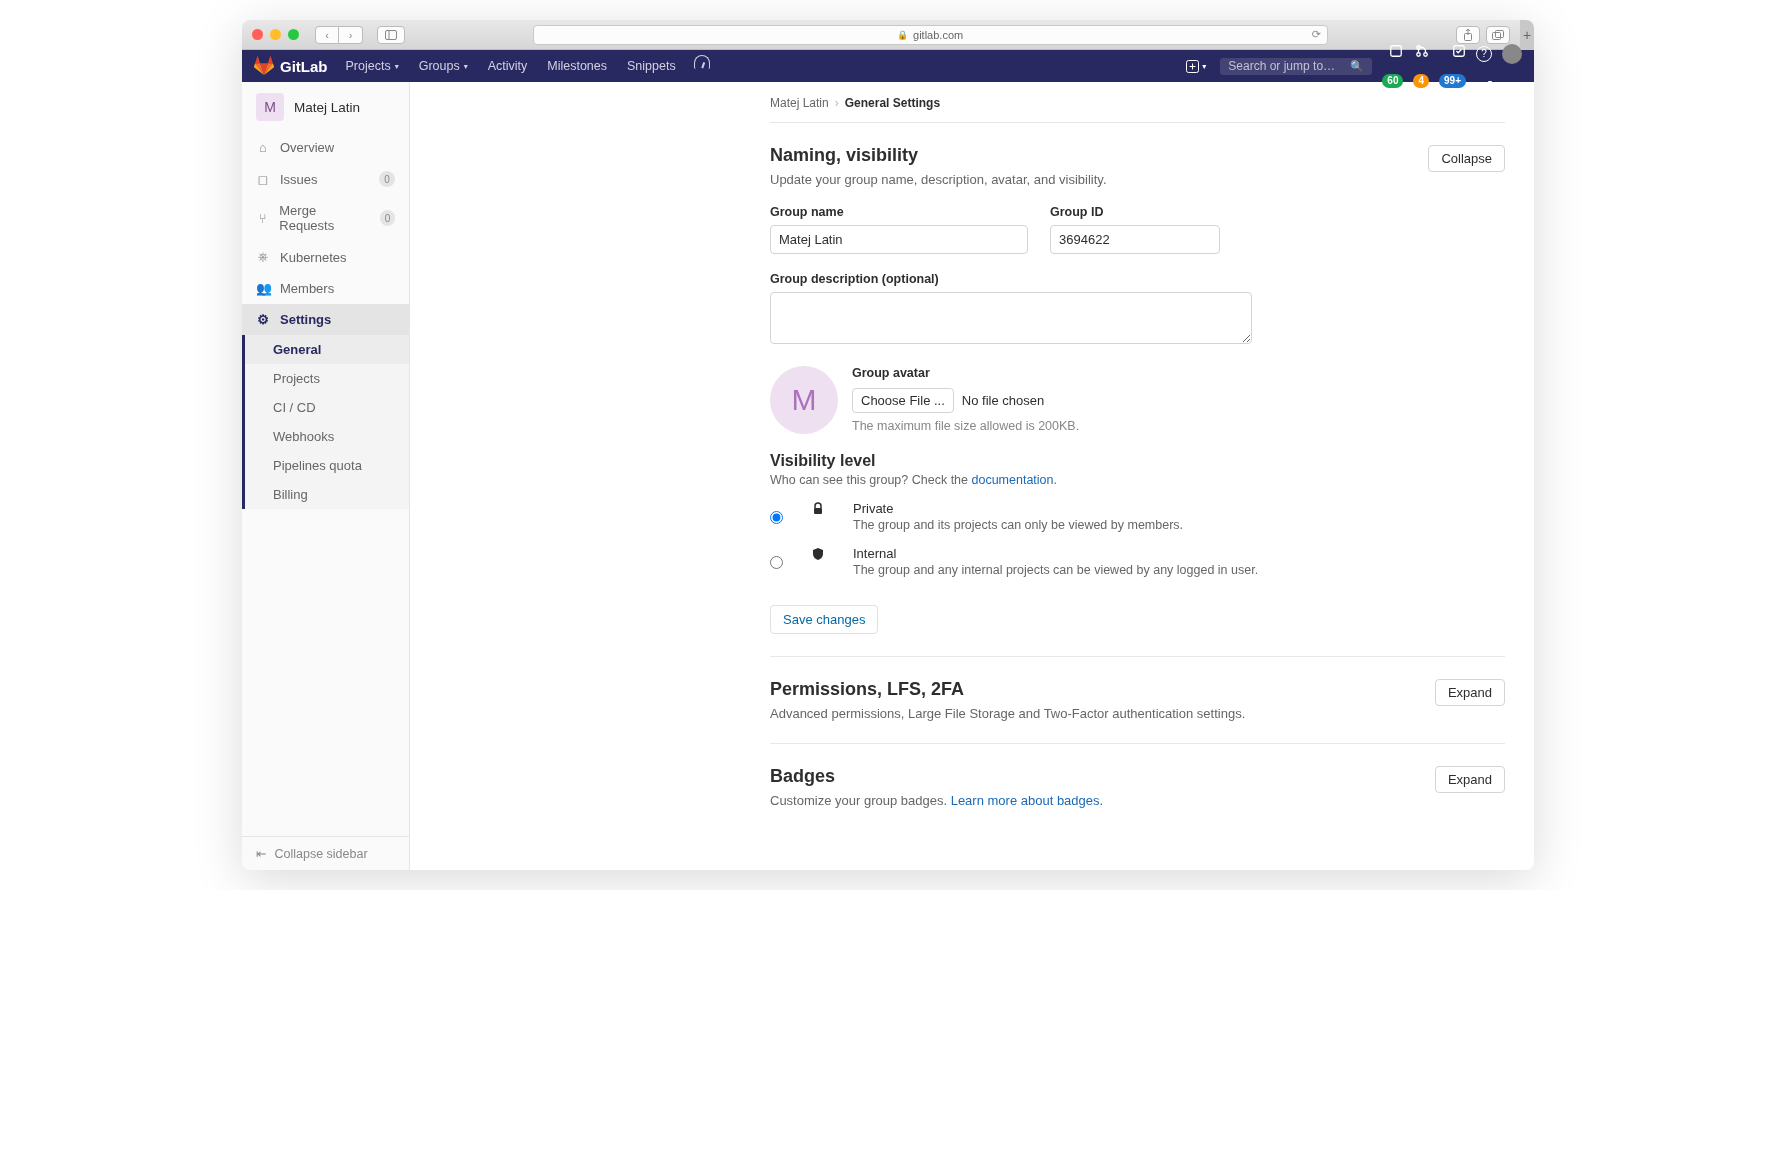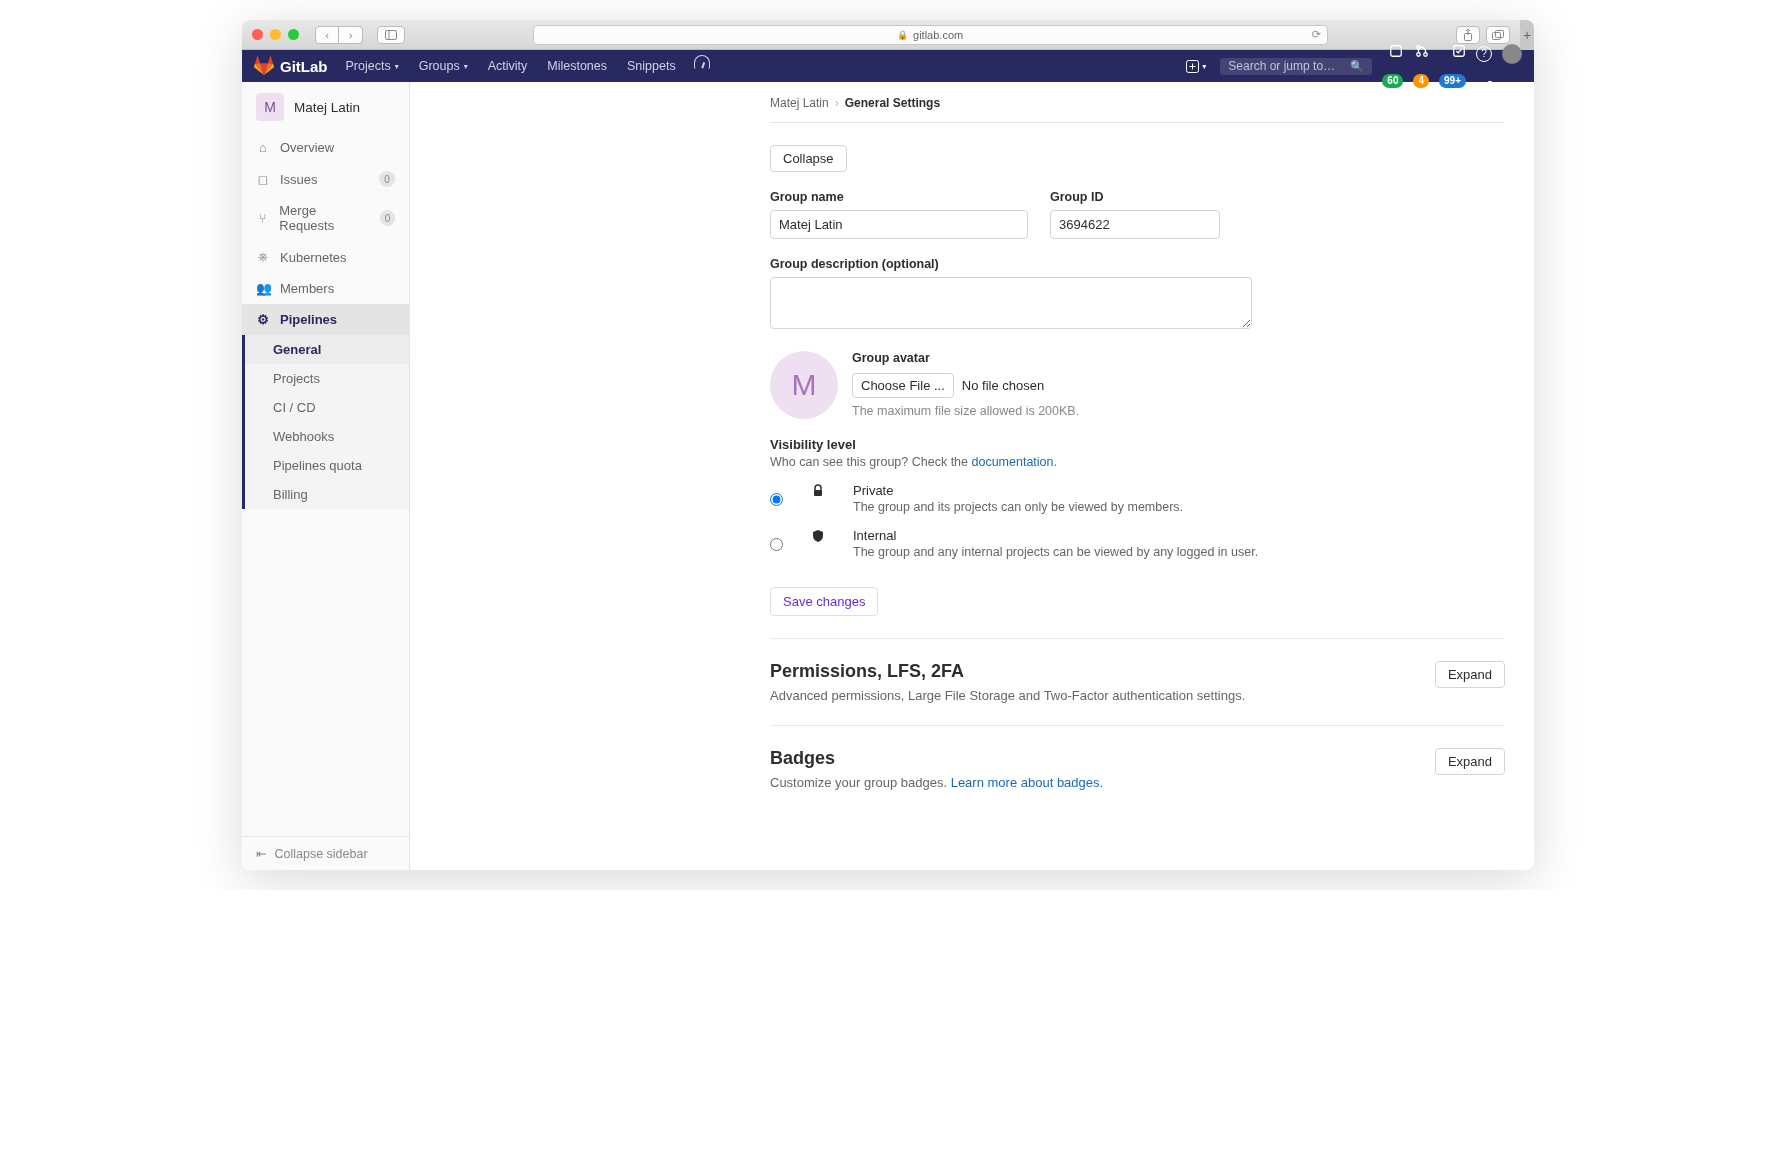--- a/index.html
+++ b/index.html
@@ -111,30 +111,30 @@
 .text-input.w1 { width:258px;}
 .text-input.w2 { width:170px;}
 .textarea { width:482px; min-height:52px; resize:both; border:1px solid #d4d4d4; border-radius:4px; padding:6px 8px; font-size:13px;}
 
 .avatar-row { display:flex; gap:14px; margin-top:22px;}
 .avatar-large { width:68px; height:68px; border-radius:50%; background:#eee0f0; color:#aa72bc; display:flex; align-items:center; justify-content:center; font-size:30px; font-weight:400;}
 .avatar-controls .form-label { margin-bottom:8px;}
 .file-row { display:flex; align-items:center; gap:8px;}
 .hint { font-size:12.5px; color:#888; margin-top:6px;}
 
-.vis-title { font-size:13px; font-weight:600; margin-top:18px;}
+.vis-title { font-size:16px; font-weight:600; margin-top:18px;}
 .vis-sub { font-size:12.5px; color:#666; margin-top:3px;}
 .vis-sub .link { color:#1b69b6; cursor:pointer;}
 .radio-group { margin-top:14px;}
 .radio-opt { display:flex; gap:28px; margin-bottom:14px;}
 .radio-opt input[type=radio]{ margin-top:2px;}
 .radio-opt .ric { margin-top:1px;}
 .radio-opt .rlabel { font-size:13px; color:#2e2e2e;}
 .radio-opt .rdesc { font-size:12.5px; color:#666; margin-top:2px;}
-.btn-disabled { background:#fff; border:1px solid #e0e0e0; color:#6d28d9; border-radius:4px; padding:6px 12px; font-size:13px; cursor:default; margin-top:14px;}
+.btn-disabled { background:#fff; border:1px solid #e0e0e0; color:#0369a1; border-radius:4px; padding:6px 12px; font-size:13px; cursor:default; margin-top:14px;}
 
 svg { display:block; }
 </style>
 </head>
 <body>
 
 <div class="browser-window">
 
   <div style="display:flex;">
     <div class="title-bar" style="flex:1;">
@@ -281,21 +281,21 @@
         <li class="sb-item">
           <span class="ico">⎈</span>
           <span>Kubernetes</span>
         </li>
         <li class="sb-item">
           <span class="ico">👥</span>
           <span>Members</span>
         </li>
         <li class="sb-item active">
           <span class="ico">⚙</span>
-          <span>Pipelines</span>
+          <span>Settings</span>
         </li>
       </ul>
       <ul class="sb-list sb-sub">
         <li class="sb-subitem active">General</li>
         <li class="sb-subitem">Projects</li>
         <li class="sb-subitem">CI / CD</li>
         <li class="sb-subitem">Webhooks</li>
         <li class="sb-subitem">Pipelines quota</li>
         <li class="sb-subitem">Billing</li>
       </ul>
@@ -309,20 +309,24 @@
     <div class="main">
       <div class="main-inner">
         <div class="breadcrumb">
           <span class="crumb">Matej Latin</span>
           <span class="sep">›</span>
           <span class="current">General Settings</span>
         </div>
 
         <div class="section">
           <div class="section-head">
+            <div class="section-titles">
+              <div class="section-title">Naming, visibility</div>
+              <div class="section-sub">Update your group name, description, avatar, and visibility.</div>
+            </div>
             <button class="btn-sec">Collapse</button>
           </div>
 
           <div class="form-row">
             <div class="form-field">
               <label class="form-label">Group name</label>
               <input class="text-input w1" value="Matej Latin" style="">
             </div>
             <div class="form-field">
               <label class="form-label">Group ID</label>

